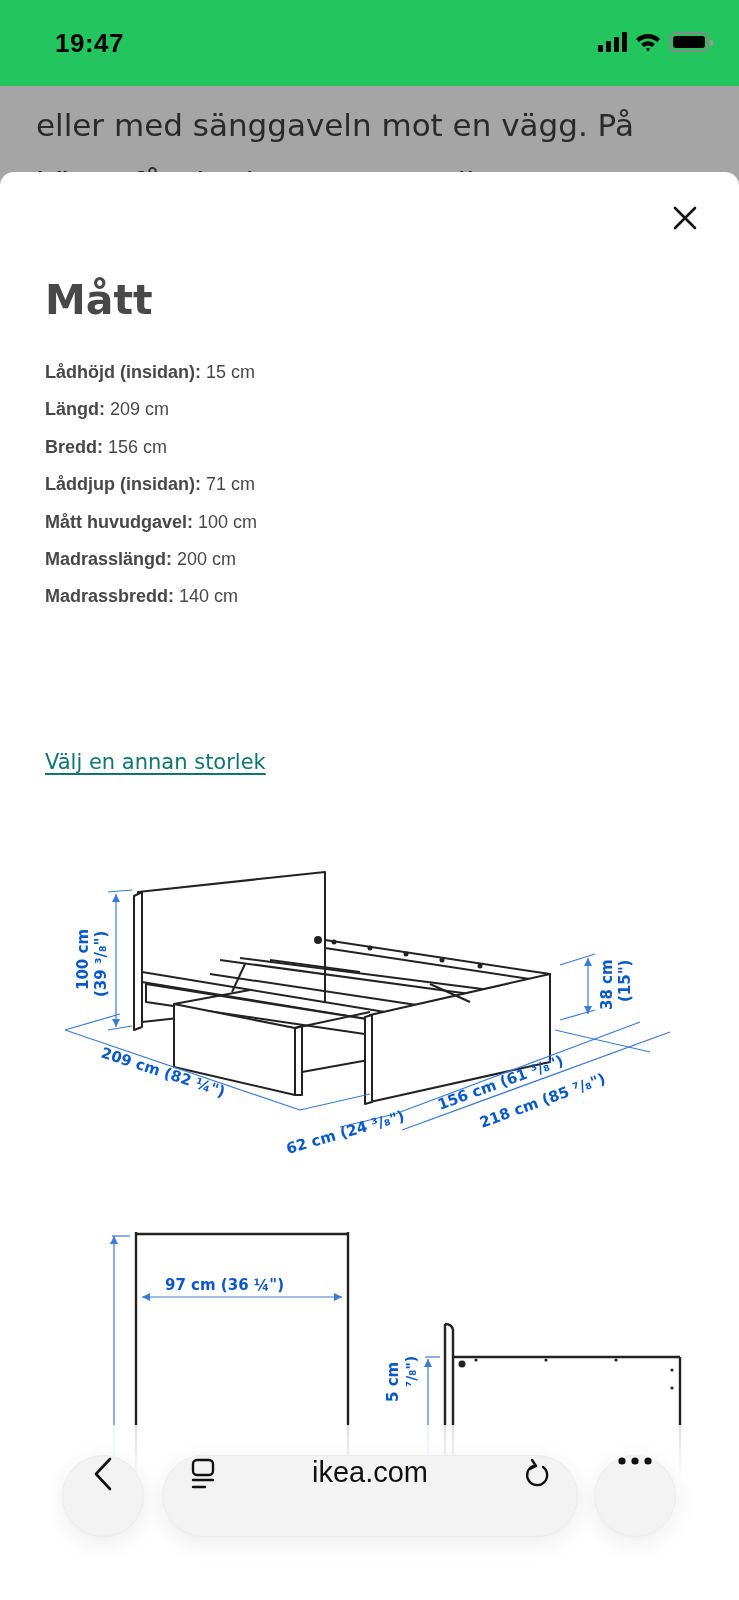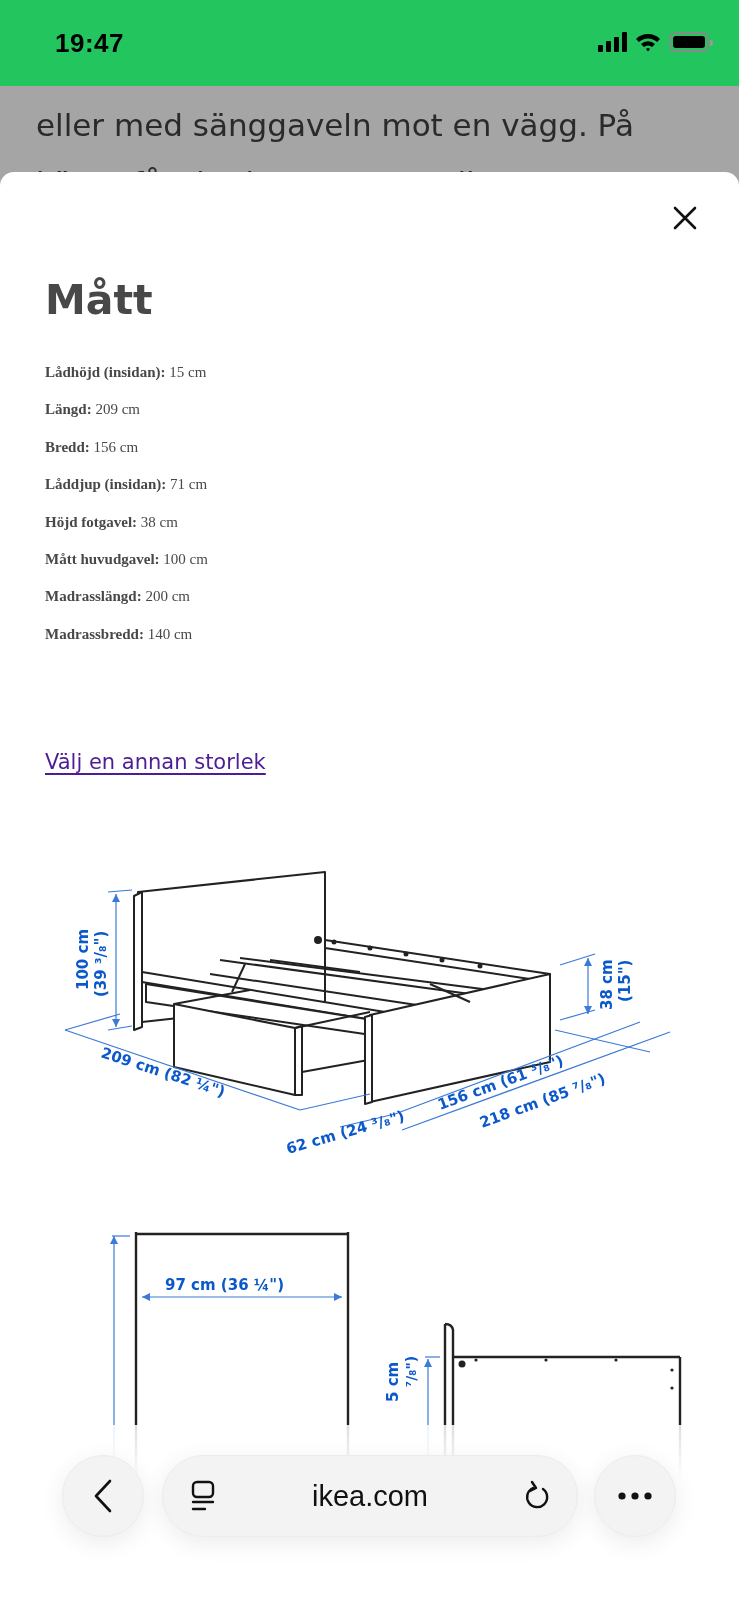--- a/index.html
+++ b/index.html
@@ -16,31 +16,31 @@
   .battery::after { content: ""; position: absolute; right: -6px; top: 6px; width: 3px; height: 6px; background: #999; border-radius: 0 2px 2px 0; }
 
   .bg-page { position: absolute; top: 86px; left: 0; width: 739px; height: 1514px; background: #a5a5a5; z-index: 1; overflow: hidden; }
   .bg-text { position: absolute; left: 36px; top: 10px; width: 680px; font-family: "DejaVu Sans", sans-serif; font-size: 31px; line-height: 58px; color: #2a2a2a; }
 
   .sheet { position: absolute; top: 172px; left: 0; width: 739px; height: 1428px; background: #fff; border-radius: 14px 14px 0 0; z-index: 2; overflow: hidden; }
   .close-btn { position: absolute; top: 28px; right: 36px; width: 36px; height: 36px; display: flex; align-items: center; justify-content: center; cursor: pointer; }
   .sheet-title { position: absolute; left: 45px; top: 104px; font-family: "DejaVu Sans", sans-serif; font-weight: 700; font-size: 41px; color: #484848; }
 
   .dims { position: absolute; left: 45px; top: 182px; width: 640px; }
-  .dim-row { font-size: 15px; line-height: 37.4px; color: #484848; font-family: Liberation Serif, serif; white-space: nowrap; }
+  .dim-row { font-size: 18px; line-height: 37.4px; color: #484848; font-family: Liberation Sans, sans-serif; white-space: nowrap; }
   .dim-row .k { font-weight: 700; }
-  .other-size { position: absolute; left: 45px; top: 578px; font-size: 21px; color: #4c1d95; text-decoration: underline; text-underline-offset: 4px; cursor: pointer; text-align: center; }
+  .other-size { position: absolute; left: 45px; top: 578px; font-size: 21px; color: #0f766e; text-decoration: underline; text-underline-offset: 4px; cursor: pointer; text-align: center; }
 
   .diagram1 { position: absolute; left: 50px; top: 690px; width: 660px; height: 340px; }
   .diagram2 { position: absolute; left: 60px; top: 1040px; width: 660px; height: 400px; }
   .dim-label { font-family: "DejaVu Sans", sans-serif; font-weight: 700; fill: #0a58ca; }
 
   .browser-bar { position: absolute; left: 0; top: 1425px; width: 739px; height: 175px; z-index: 6;
     background: linear-gradient(to bottom, rgba(255,255,255,0.85), #fff 30%); }
-  .pill { position: absolute; background: #f3f3f3; border: 1px solid #ececec; box-shadow: 0 6px 24px rgba(0,0,0,0.08); display: flex; align-items: center; }
+  .pill { position: absolute; background: #f3f3f3; border: 1px solid #ececec; box-shadow: 0 6px 24px rgba(0,0,0,0.08); display: flex; }
   .back-btn { left: 62px; top: 30px; width: 82px; height: 82px; border-radius: 41px; justify-content: center; cursor: pointer; }
   .url-pill { left: 162px; top: 30px; width: 416px; height: 82px; border-radius: 41px; padding: 0 22px; justify-content: space-between; }
   .more-btn { left: 594px; top: 30px; width: 82px; height: 82px; border-radius: 41px; justify-content: center; cursor: pointer; }
   .url-text { font-family: "Liberation Sans", sans-serif; font-size: 29px; color: #111; }
   .icon-btn { width: 36px; height: 36px; display: flex; align-items: center; justify-content: center; cursor: pointer; }
 </style>
 </head>
 <body>
 
 <div class="status-bar">
@@ -76,21 +76,20 @@
       <path d="M3 3 L23 23 M23 3 L3 23" stroke="#111" stroke-width="2.6" stroke-linecap="round"></path>
     </svg>
   </div>
   <div class="sheet-title">Mått</div>
 
   <div class="dims">
     <div class="dim-row"><span class="k">Lådhöjd (insidan):</span> <span>15 cm</span></div>
     <div class="dim-row"><span class="k">Längd:</span> <span>209 cm</span></div>
     <div class="dim-row"><span class="k">Bredd:</span> <span>156 cm</span></div>
     <div class="dim-row"><span class="k">Låddjup (insidan):</span> <span>71 cm</span></div>
-    <div class="dim-row"><span class="k">Höjd fotgavel:</span> <span>38 cm</span></div>
     <div class="dim-row"><span class="k">Mått huvudgavel:</span> <span>100 cm</span></div>
     <div class="dim-row"><span class="k">Madrasslängd:</span> <span>200 cm</span></div>
     <div class="dim-row"><span class="k">Madrassbredd:</span> <span>140 cm</span></div>
   </div>
 
   <div class="other-size">Välj en annan storlek</div>
 
   <svg class="diagram1" viewBox="0 0 660 340" width="660" height="340">
     <g fill="#fff" stroke="#222" stroke-width="2" stroke-linejoin="round">
 

